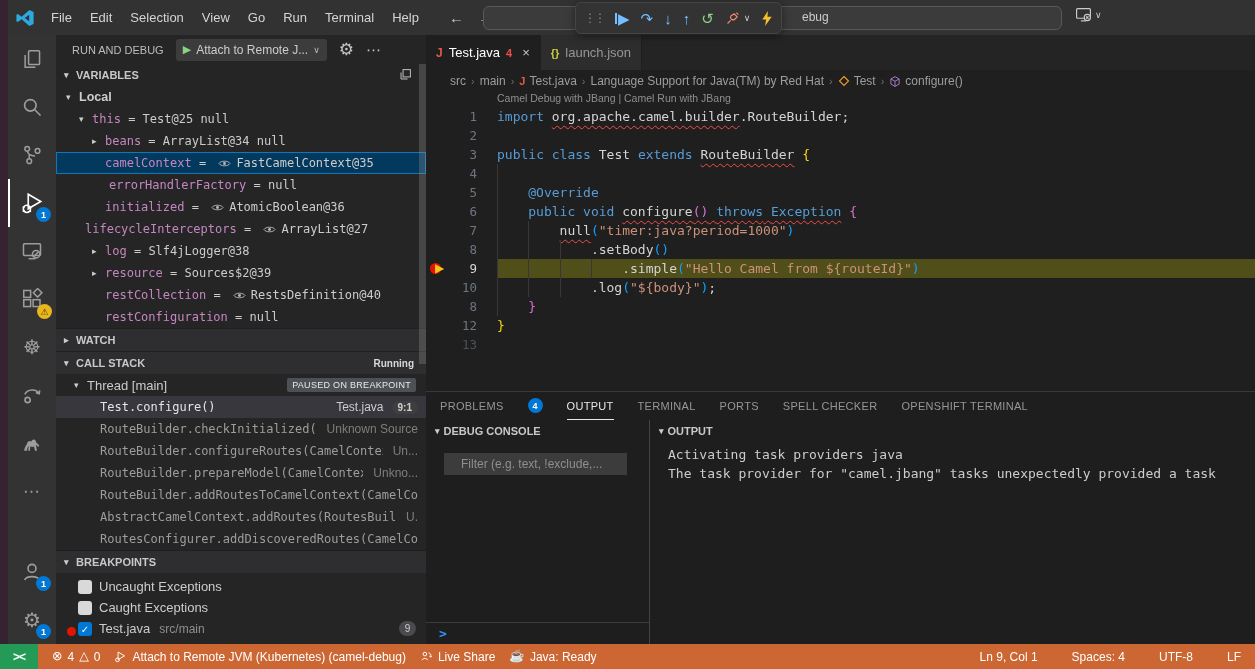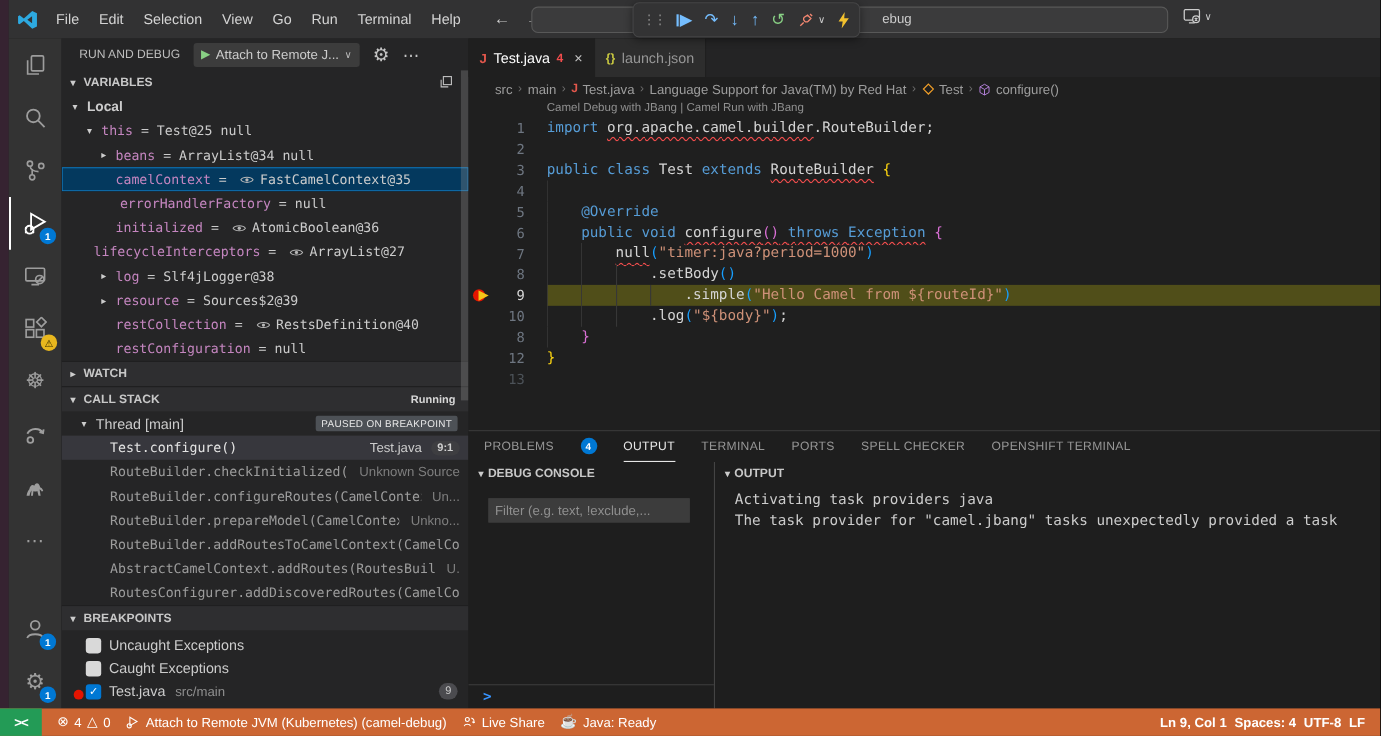--- a/index.html
+++ b/index.html
@@ -117,37 +117,37 @@
   .ptab{display:flex;align-items:center;gap:24px;border-bottom:1px solid transparent;letter-spacing:.3px;}
   .ptab.active{color:#e7e7e7;border-bottom-color:#e7e7e7;}
   .ptab-badge{width:15px;height:15px;border-radius:50%;background:#0078d4;color:#fff;font-size:9px;
               display:flex;align-items:center;justify-content:center;font-weight:bold;}
   .pbody{flex:1;display:flex;min-height:0;}
   .dcpane{width:223px;flex:none;border-right:1px solid #444444;display:flex;flex-direction:column;}
   .paneh{height:22px;flex:none;display:flex;align-items:center;padding-left:9px;font-size:11px;font-weight:bold;
          color:#c8c8c8;gap:4px;}
   .paneh .chev{font-size:9px;color:#ccc;}
   .dc-filter{margin:11px 0 0 18px;width:183px;height:22px;background:#3c3c3c;border:1px solid #3c3c3c;
-             border-radius:0;color:#bbbbbb;font-size:12px;padding:0 5px;box-sizing:border-box;
+             border-radius:0;color:#bbbbbb;font-size:12px;padding:0 16px;box-sizing:border-box;
              font-family:"Liberation Sans",sans-serif;}
   .dc-filter::placeholder{color:#8f8f8f;}
   .dc-spacer{flex:1;}
   .dc-prompt{height:21px;flex:none;border-top:1px solid #3c3c3c;display:flex;align-items:center;
              padding-left:13px;color:#3794ff;font-weight:bold;font-family:"DejaVu Sans Mono",monospace;font-size:13px;}
   .outpane{flex:1;display:flex;flex-direction:column;min-width:0;}
   .outlines{padding:3px 0 0 18px;font-family:"DejaVu Sans Mono",monospace;font-size:13px;line-height:19px;
             color:#cccccc;white-space:pre;overflow:hidden;}
   
   .statusbar{position:absolute;left:0;right:0;bottom:0;height:25px;background:#cc6633;display:flex;
              align-items:center;color:#ffffff;font-size:12px;}
   .st-remote{width:38px;height:100%;background:#239b56;display:flex;align-items:center;justify-content:center;
              font-weight:bold;letter-spacing:-1px;font-size:12px;flex:none;}
   .st-item{display:flex;align-items:center;gap:5px;margin-left:14px;white-space:nowrap;}
   .st-ico{font-size:12.5px;line-height:1;}
-  .st-right{margin-left:auto;display:flex;gap:7px;padding-right:14px;font-weight:bold;}
+  .st-right{margin-left:auto;display:flex;gap:34px;padding-right:14px;}
 </style>
 </head>
 <body>
 
 <div class="root">
   <div class="left-strip"></div>
 
   <div class="titlebar">
     <span class="tb-logo">
       <svg width="20" height="20" viewBox="0 0 24 24">

